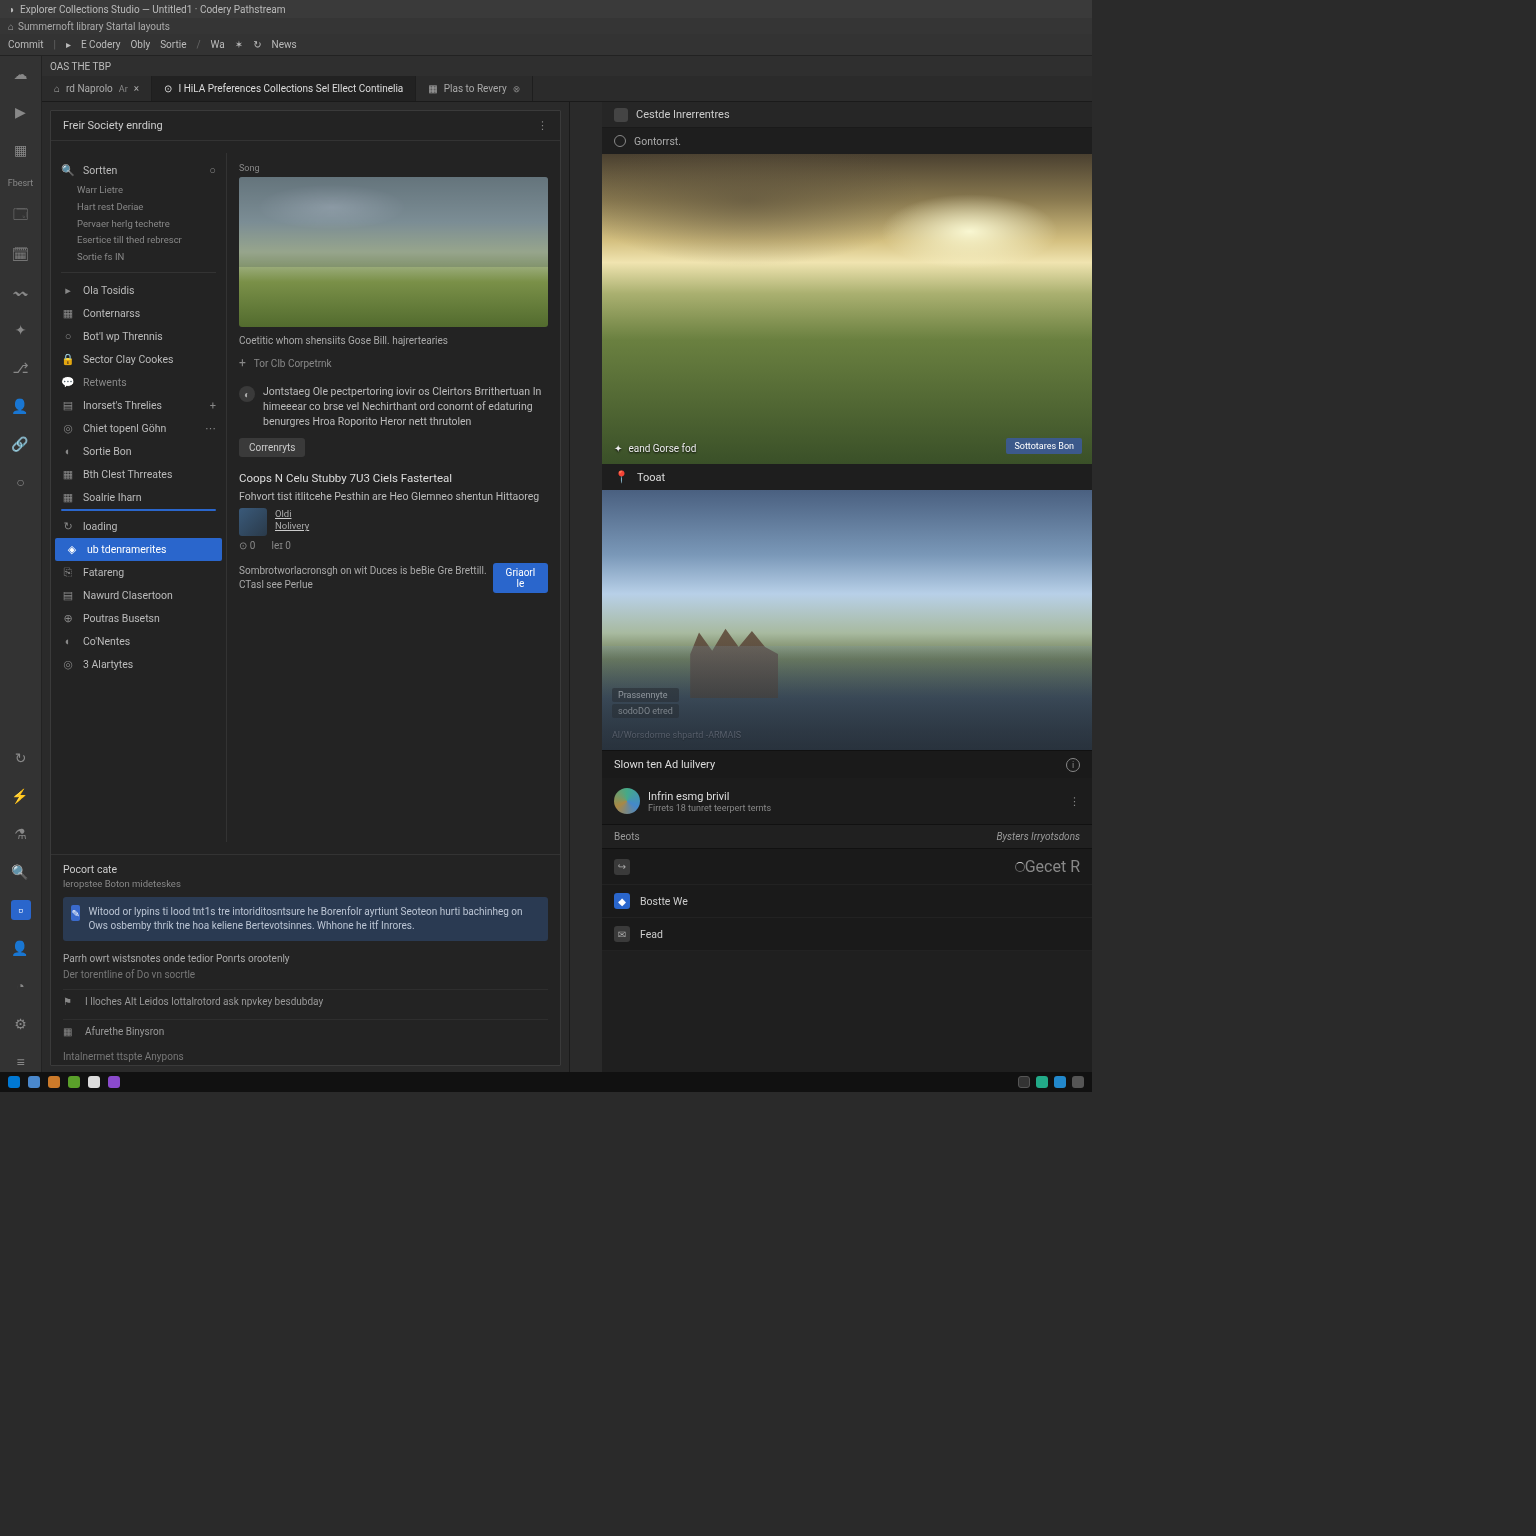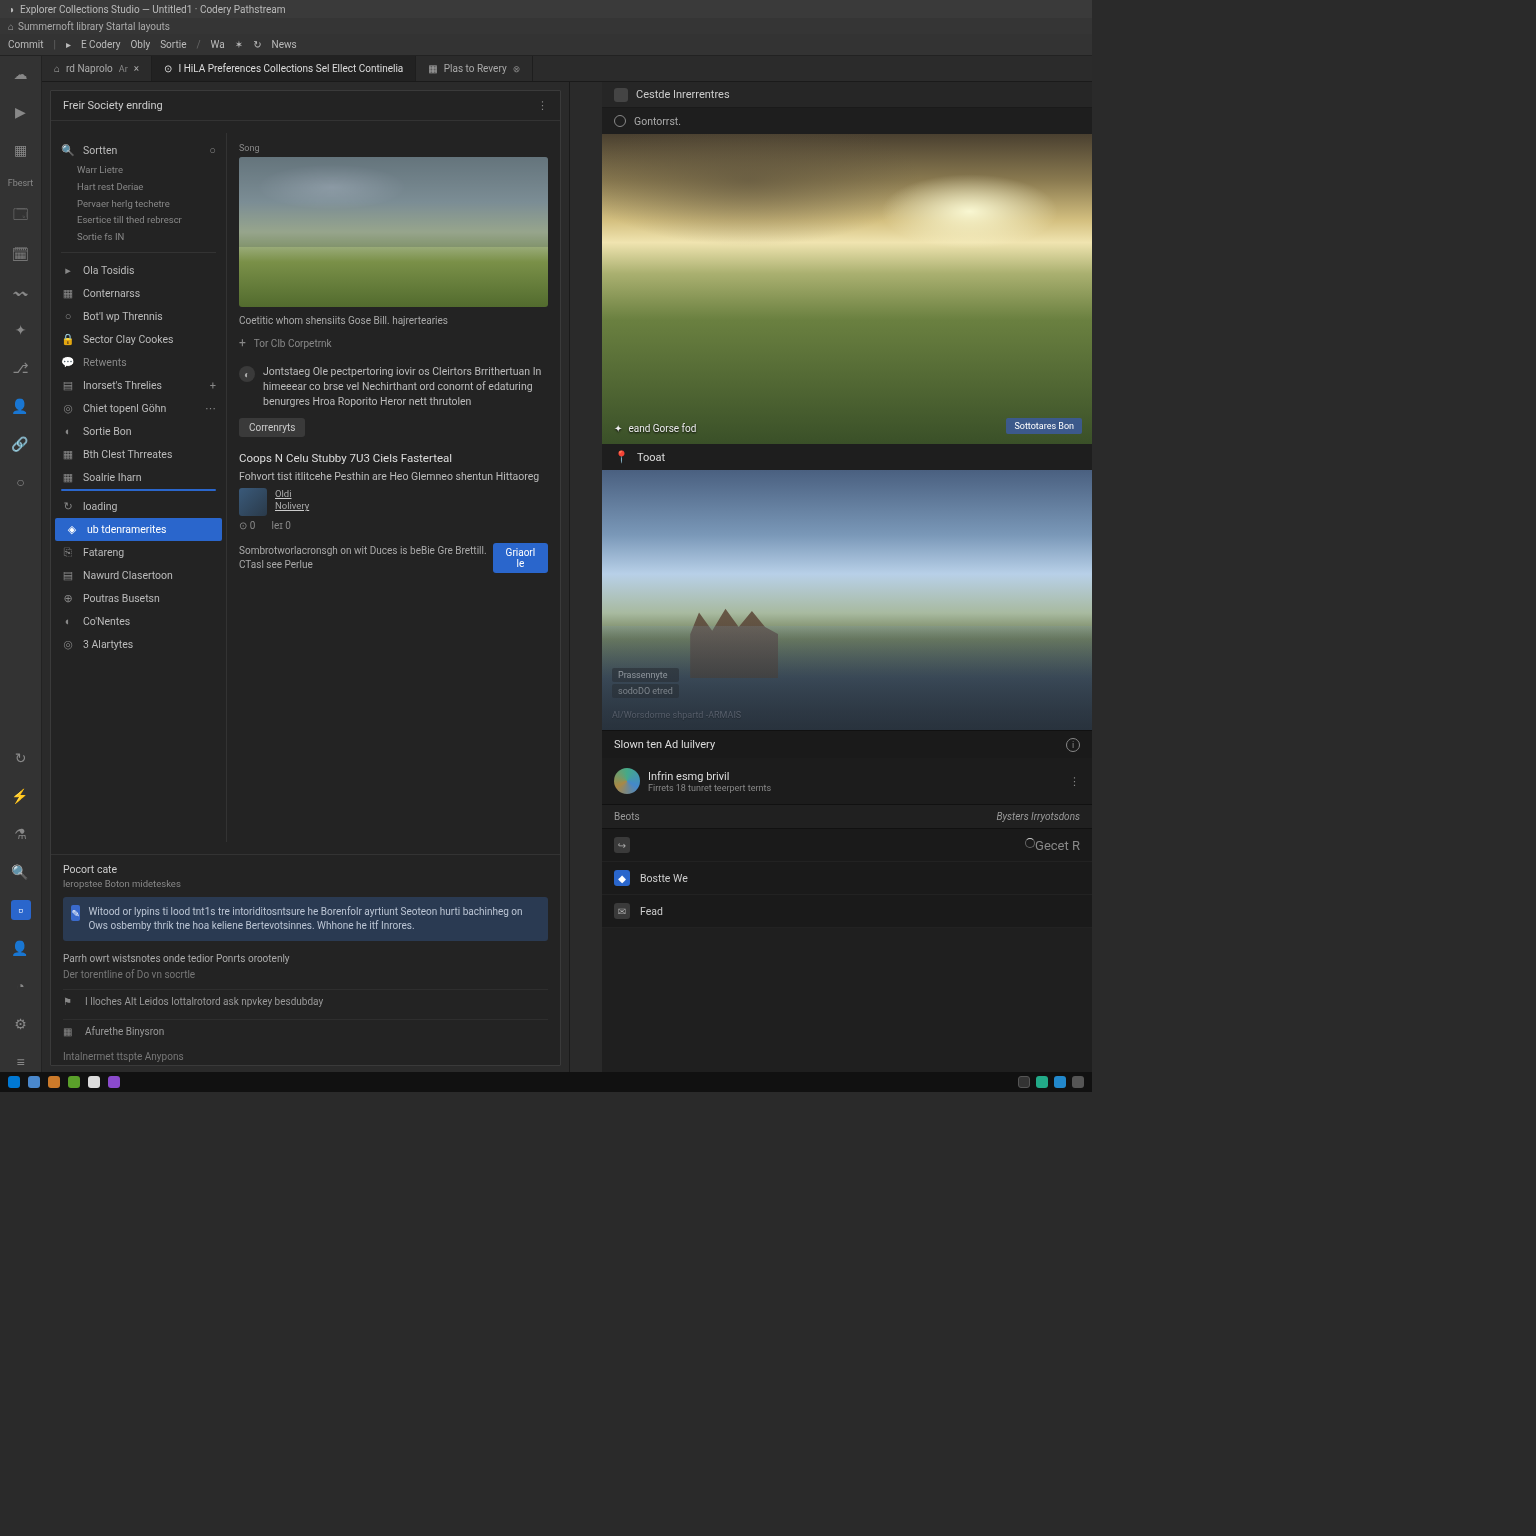--- a/index.html
+++ b/index.html
@@ -124,21 +124,21 @@
 .profile-row .pf-menu { margin-left:auto; color:#888; cursor:pointer; }
 
 .table-head { display:flex; background:#202020; border-top:1px solid #111; border-bottom:1px solid #111; font-size:10px; color:#999; }
 .table-head > div { padding:6px 12px; }
 .th-a { flex: 0 0 60%; }
 .th-b { flex: 1; text-align:right;font-style:italic; }
 
 .list-rows { background:#1a1a1a; }
 .lrow { display:flex; align-items:center; gap:10px; padding:8px 12px; border-bottom:1px solid #222; font-size:10.5px; color:#ccc; }
 .lrow .lr-icon { width:16px; height:16px; border-radius:3px; display:flex; align-items:center; justify-content:center; font-size:10px; }
-.lrow .lr-right { margin-left:auto; font-size:13px; color:#888; display:flex; align-items:flex-start; }
+.lrow .lr-right { margin-left:auto; font-size:16px; color:#888; display:flex; align-items:center; }
 .ic-blue { background:#2a66cc; color:#fff; }
 .ic-gray { background:#3a3a3a; color:#aaa; }
 .spin { width:10px; height:10px; border:1.5px solid #666; border-top-color:#ccc; border-radius:50%; }
 
 
 .taskbar { height: 20px; background:#111; display:flex; align-items:center; padding:0 8px; gap:8px; }
 .taskbar .tb-dot { width:12px; height:12px; border-radius:3px; }
 .taskbar .right { margin-left:auto; display:flex; gap:6px; }
 
 ::-webkit-scrollbar { width:8px; }
@@ -193,20 +193,23 @@
     <div class="stripicon">⚗</div>
     <div class="stripicon">🔍</div>
     <div class="stripicon" style="background:#2a66cc;color:#fff;border-radius:3px;">▫</div>
     <div class="stripicon">👤</div>
     <div class="stripicon">◔</div>
     <div class="stripicon">⚙</div>
     <div class="stripicon">≡</div>
   </div>
 
   <div class="content-area">
+    <div class="tabbar-outer">
+      <span style="color:#bbb">OAS THE TBP</span>
+    </div>
 
     <div class="tab-row">
       <div class="tab">
         <span>⌂</span>
         <span>rd Naprolo</span>
         <span class="pill">Ar</span>
         <span>×</span>
       </div>
       <div class="tab active">
         <span>⊙</span>

